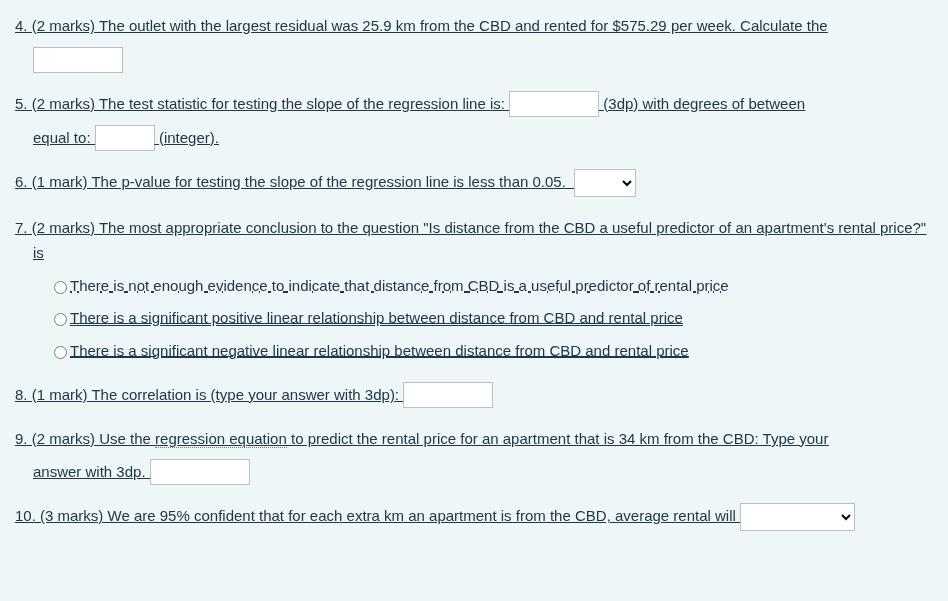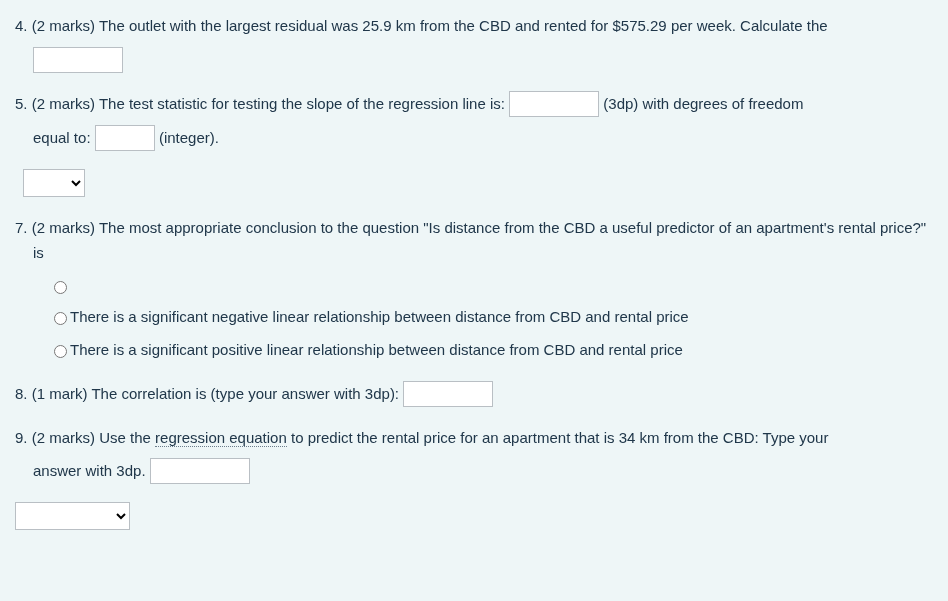--- a/index.html
+++ b/index.html
@@ -1,15 +1,15 @@
 <!DOCTYPE html>
 <html><head>
 <meta charset="utf-8">
 <style>
-  * { box-sizing: border-box; }
+  * { box-sizing: border-box; text-decoration: underline; }
   body {
     margin: 0;
     padding: 5px 15px;
     background: #eef6f7;
     font-family: "Segoe UI", Arial, sans-serif;
     font-size: 15px;
     color: #20374a;
     width: 948px;
     line-height: 1.7;
   }
@@ -71,47 +71,47 @@
   <span class="q-body">4. (2 marks) The outlet with the largest residual was 25.9 km from the CBD and rented for $575.29 per week. Calculate the</span>
   <div class="sub-line">
     <input type="text" class="short md" style="">
   </div>
 </div>
 
 <div class="question">
   <span class="q-body">
     <span>5. (2 marks) The test statistic for testing the slope of the regression line is:</span>
     <input type="text" class="short md" style="">
-    <span>(3dp) with degrees of freedom</span>
+    <span>(3dp) with degrees of between</span>
   </span>
   <div class="sub-line">
     <span>equal to:</span>
     <input type="text" class="short sm" style="">
     <span>(integer).</span>
   </div>
 </div>
 
 <div class="question">
   <span class="q-body">
-    &nbsp;
+    <span>6. (1 mark) The p-value for testing the slope of the regression line is less than 0.05.</span>&nbsp;
     <select class="dd"><option></option></select>
   </span>
 </div>
 
 <div class="question">
   <span class="q-body">7. (2 marks) The most appropriate conclusion to the question "Is distance from the CBD a useful predictor of an apartment's rental price?" is</span>
   <div class="options">
     <label class="option">
-      <input type="radio" name="q7" style="">
+      <input type="radio" name="q7" style=""><span class="radio-lbl">There is not enough evidence to indicate that distance from CBD is a useful predictor of rental price</span>
+    </label>
+    <label class="option">
+      <input type="radio" name="q7" style=""><span class="radio-lbl">There is a significant positive linear relationship between distance from CBD and rental price</span>
     </label>
     <label class="option">
       <input type="radio" name="q7" style=""><span class="radio-lbl">There is a significant negative linear relationship between distance from CBD and rental price</span>
-    </label>
-    <label class="option">
-      <input type="radio" name="q7" style=""><span class="radio-lbl">There is a significant positive linear relationship between distance from CBD and rental price</span>
     </label>
   </div>
 </div>
 
 <div class="question">
   <span class="q-body">
     <span>8. (1 mark) The correlation is (type your answer with 3dp):</span>
     <input type="text" class="short md" style="">
   </span>
 </div>
@@ -121,15 +121,16 @@
     <span>9. (2 marks) Use the </span><span class="dotted">regression equation</span><span> to predict the rental price for an apartment that is 34 km from the CBD: Type your</span>
   </span>
   <div class="sub-line">
     <span>answer with 3dp.</span>
     <input type="text" class="short lg" style="">
   </div>
 </div>
 
 <div class="question">
   <span class="q-body">
+    <span>10. (3 marks) We are 95% confident that for each extra km an apartment is from the CBD, average rental will</span>
     <select class="dd wide"><option></option></select>
   </span>
 </div>
 
 </body></html>

